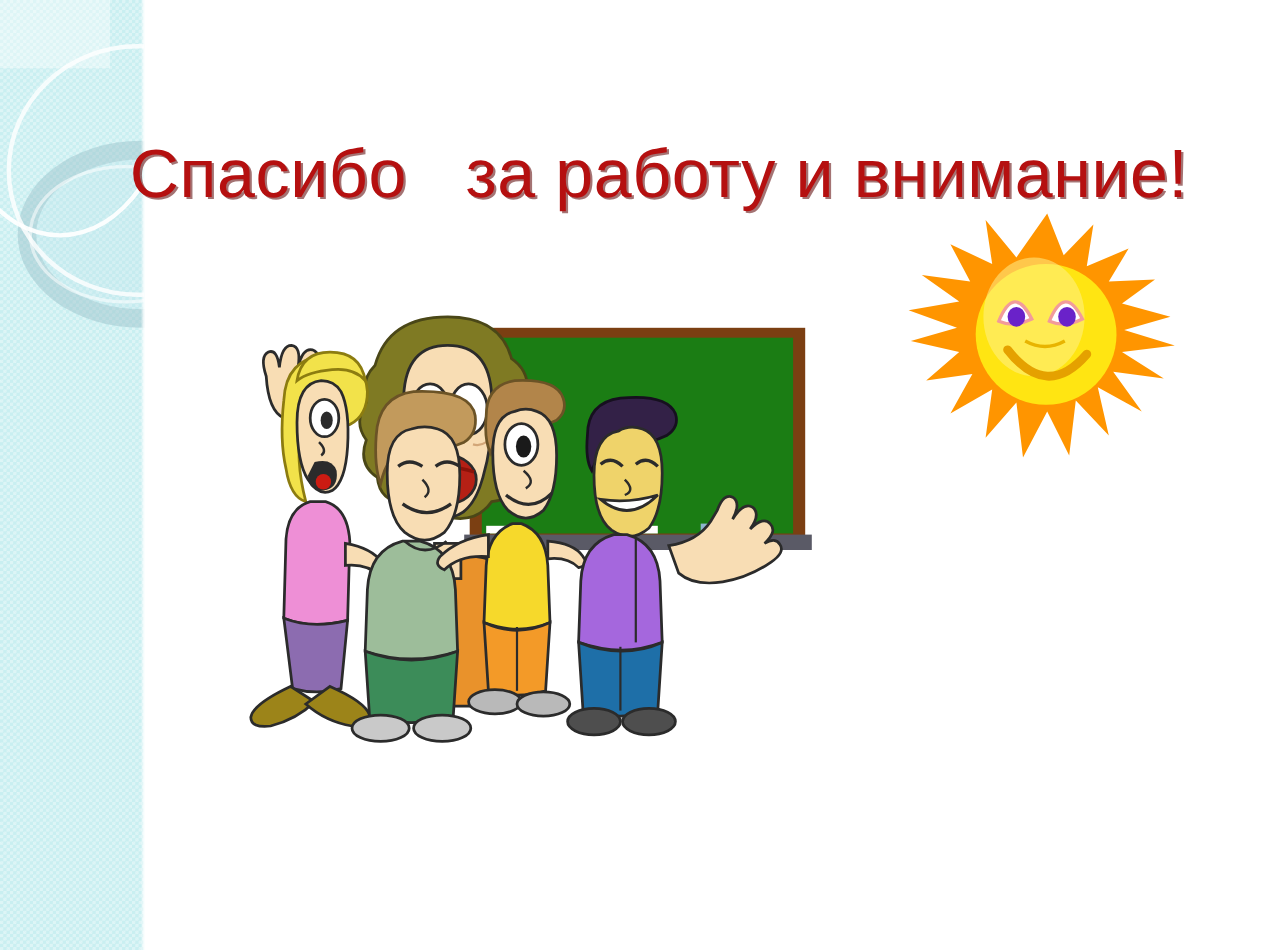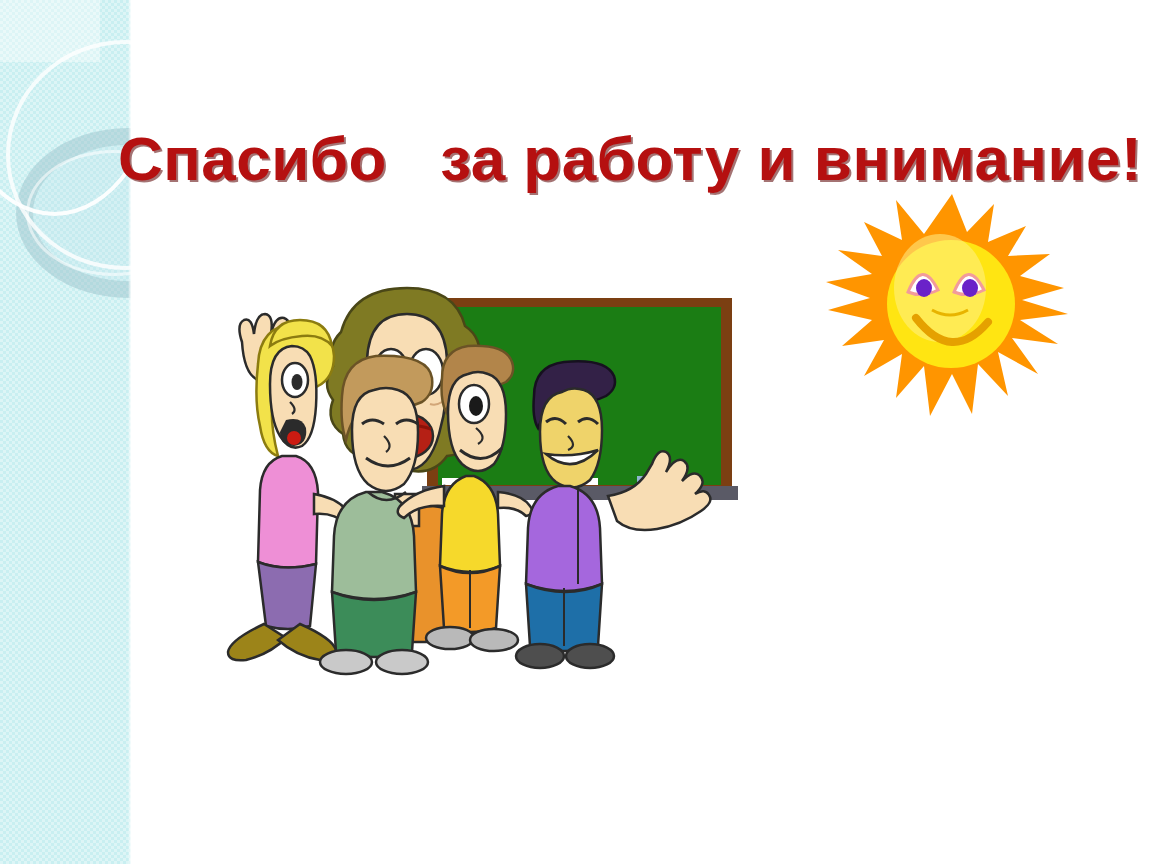--- a/index.html
+++ b/index.html
@@ -94,21 +94,21 @@
   }
 
   
   #title {
     position: absolute;
     left: 118px;
     top: 126px;
     width: 1000px;
     color: #B51010;
     font-family: "Liberation Sans", sans-serif;
-    font-weight: bold;
+    font-weight: normal;
     font-size: 62px;
     line-height: 1.05;
     letter-spacing: .5px;
     white-space: pre;
     text-shadow: 2px 2px 0 rgba(90,0,0,.55);
   }
 
   
   #classroom {
     position: absolute;

